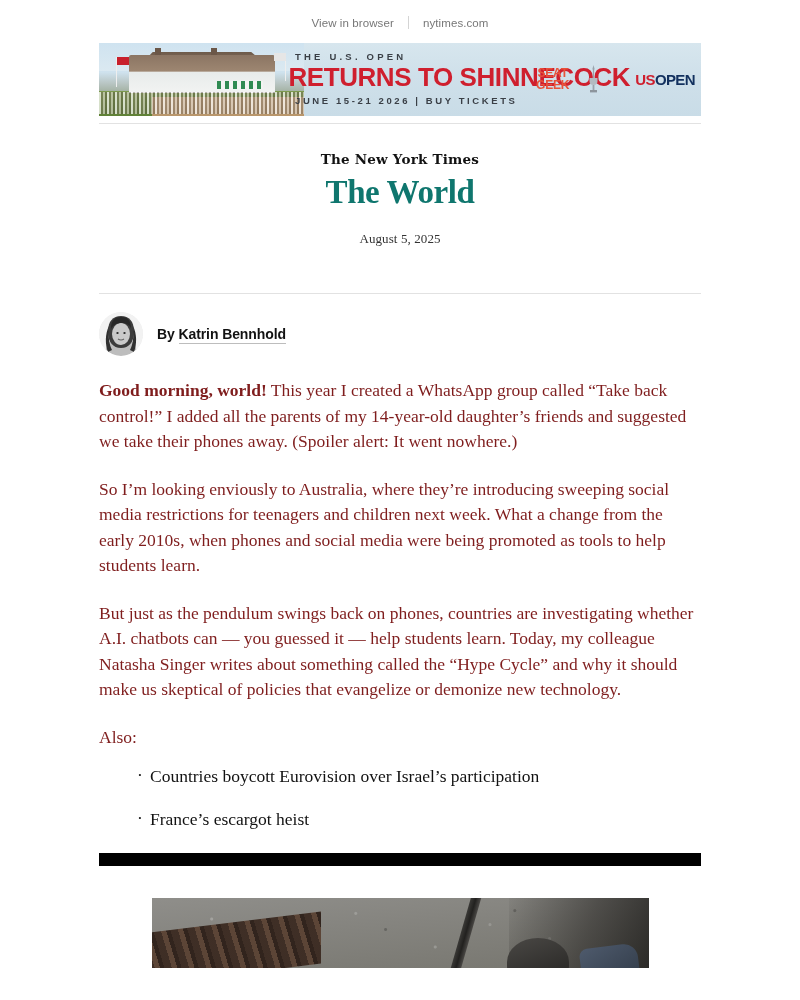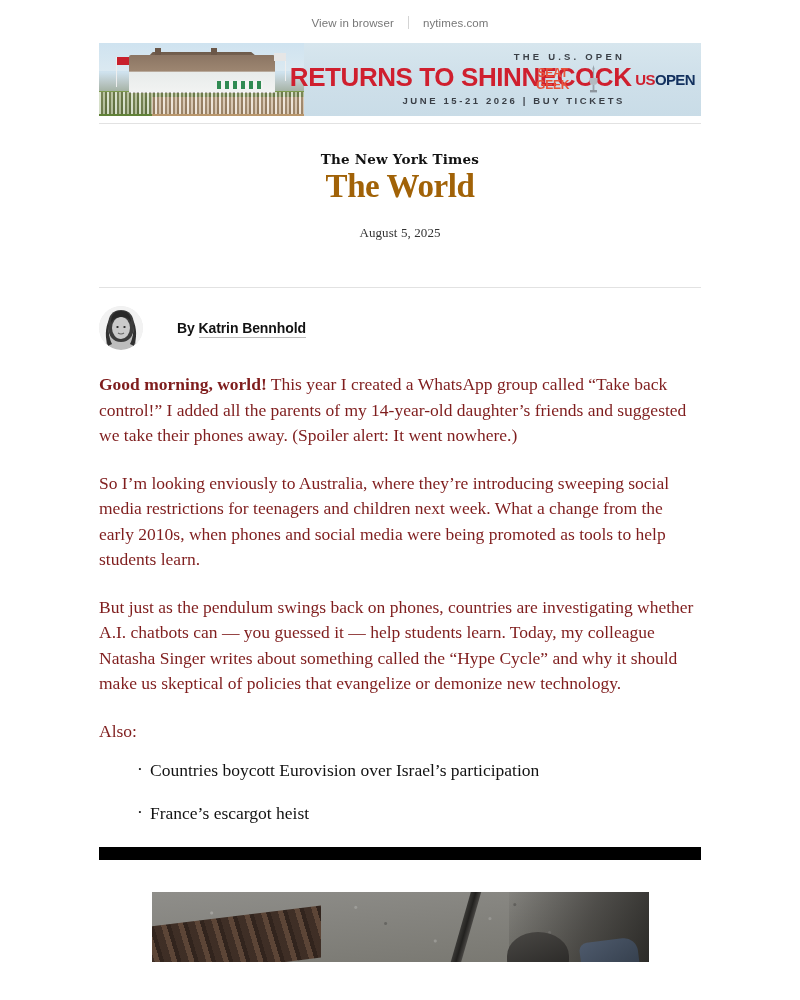--- a/index.html
+++ b/index.html
@@ -111,21 +111,21 @@
     position:absolute; width:12px; height:8px; background:#c8202c;
   }
   .ad-flagpole {
     position:absolute; width:1px; background:#eeeeee;
   }
 
   .ad-copy {
     position: absolute;
     left: 196px; top: 0;
     width: 330px; height: 92px;
-    text-align: right;
+    text-align: left;
     font-family: "Liberation Sans", sans-serif;
   }
   .ad-kicker {
     margin-top: 8px;
     font-size: 9.5px;
     letter-spacing: 3.2px;
     color: #3a3f46;
     font-weight: 700;
   }
   .ad-headline {
@@ -208,27 +208,27 @@
   .nyt-logo {
     font-family: "Liberation Serif", "DejaVu Serif", serif;
     font-size: 15px;
     letter-spacing: .2px;
     color: #121212;
     font-weight: 400;
     line-height: 16px;
   }
   .nyt-logo svg { display: inline-block; vertical-align: middle; }
   .newsletter-title {
-    margin-top: 1px;
+    margin-top: 7px;
     font-family: "Liberation Serif", "DejaVu Serif", serif;
     font-weight: 700;
     font-size: 33px;
     line-height: 34px;
     letter-spacing: -0.4px;
-    color: #a16207;
+    color: #0f766e;
   }
   .issue-date {
     margin-top: 22px;
     font-family: "Liberation Serif", "DejaVu Serif", serif;
     font-size: 13px;
     color: #333333;
     letter-spacing: .1px;
   }
 
   
@@ -249,21 +249,20 @@
     position: relative;
     filter: grayscale(100%);
   }
   .avatar svg { display:block; }
   .byline-text {
     font-family: "Liberation Sans", sans-serif;
     font-size: 14px;
     font-weight: 700;
     color: #121212;
     letter-spacing: -0.1px;
-    margin-left: 20px;
   }
   .byline-text .author {
     border-bottom: 1px solid #bdbdbd;
     padding-bottom: 1px;
   }
 
   
   .body-col {
     width: 602px;
     margin: 0 auto;

